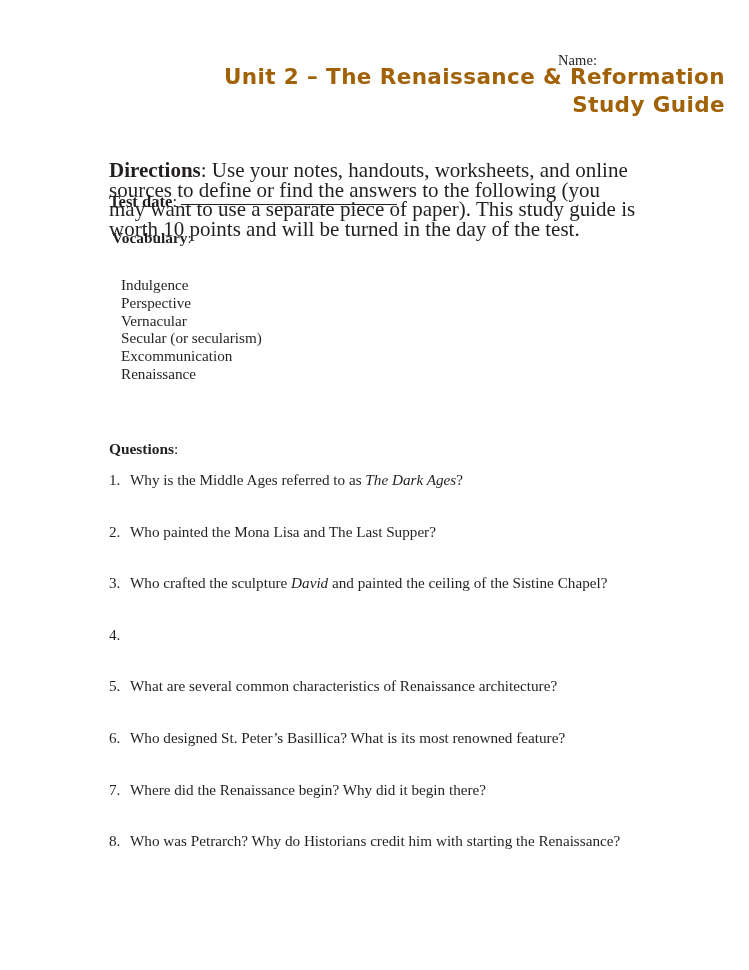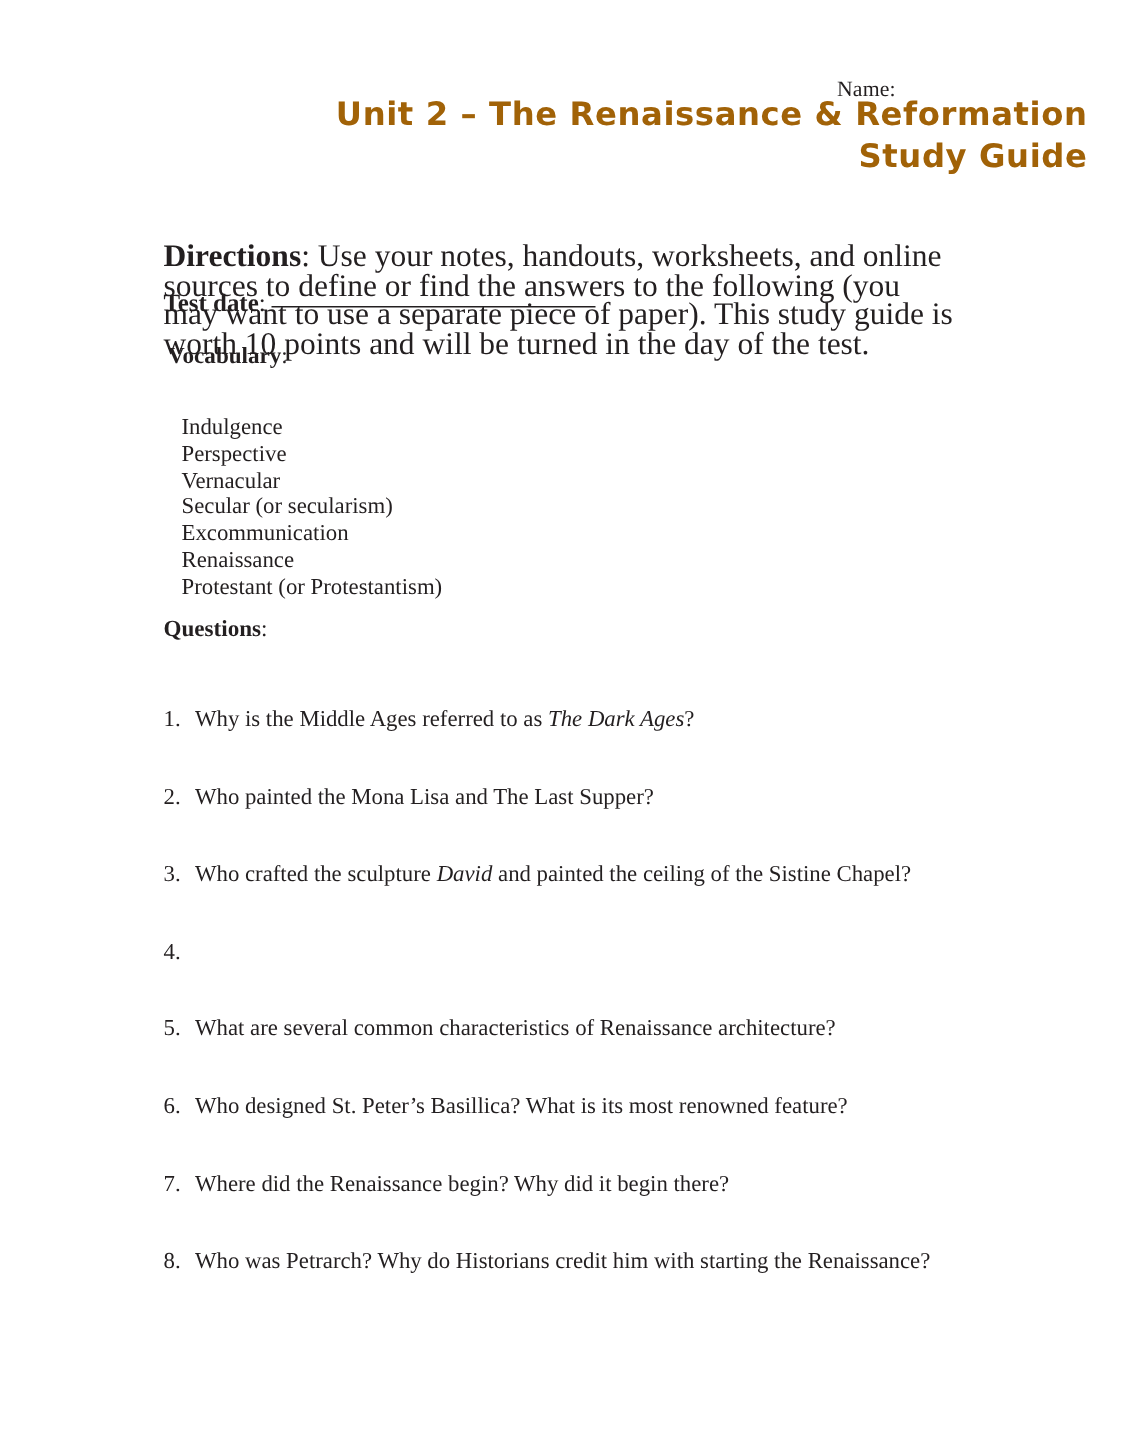--- a/index.html
+++ b/index.html
@@ -105,21 +105,21 @@
     padding: 0;
     font-size: 15.2px;
     line-height: 17.8px;
   }
   .vocab-list li { white-space: nowrap; }
   .vocab-list i { font-style: italic; }
 
   
   .questions-heading {
     position: absolute;
-    top: 411px;
+    top: 440px;
     left: 109px;
     font-size: 15.4px;
     font-weight: bold;
   }
   .questions-heading .colon { font-weight: normal; }
 
   .questions-list {
     position: absolute;
     top: 470px;
     left: 109px;
@@ -163,21 +163,20 @@
 
   <div class="vocab-heading"><span>Vocabulary</span><span class="colon">:</span></div>
 
   <ul class="vocab-list">
     <li><span>Indulgence</span><i></i><span></span></li>
     <li><span>Perspective</span><i></i><span></span></li>
     <li><span>Vernacular</span><i></i><span></span></li>
     <li><span>Secular (or secularism)</span><i></i><span></span></li>
     <li><span>Excommunication</span><i></i><span></span></li>
     <li><span>Renaissance</span><i></i><span></span></li>
-    <li><span>Protestant (or Protestantism)</span><i></i><span></span></li>
   </ul>
 
   <div class="questions-heading"><span>Questions</span><span class="colon">:</span></div>
 
   <ol class="questions-list">
     <li><span class="num">1.</span><span>Why is the Middle Ages referred to as </span><i>The Dark Ages</i><span>?</span></li>
     <li><span class="num">2.</span><span>Who painted the Mona Lisa and The Last Supper?</span><i></i><span></span></li>
     <li><span class="num">3.</span><span>Who crafted the sculpture </span><i>David</i><span> and painted the ceiling of the Sistine Chapel?</span></li>
     <li><span class="num">4.</span><i></i><span></span></li>
     <li><span class="num">5.</span><span>What are several common characteristics of Renaissance architecture?</span><i></i><span></span></li>

